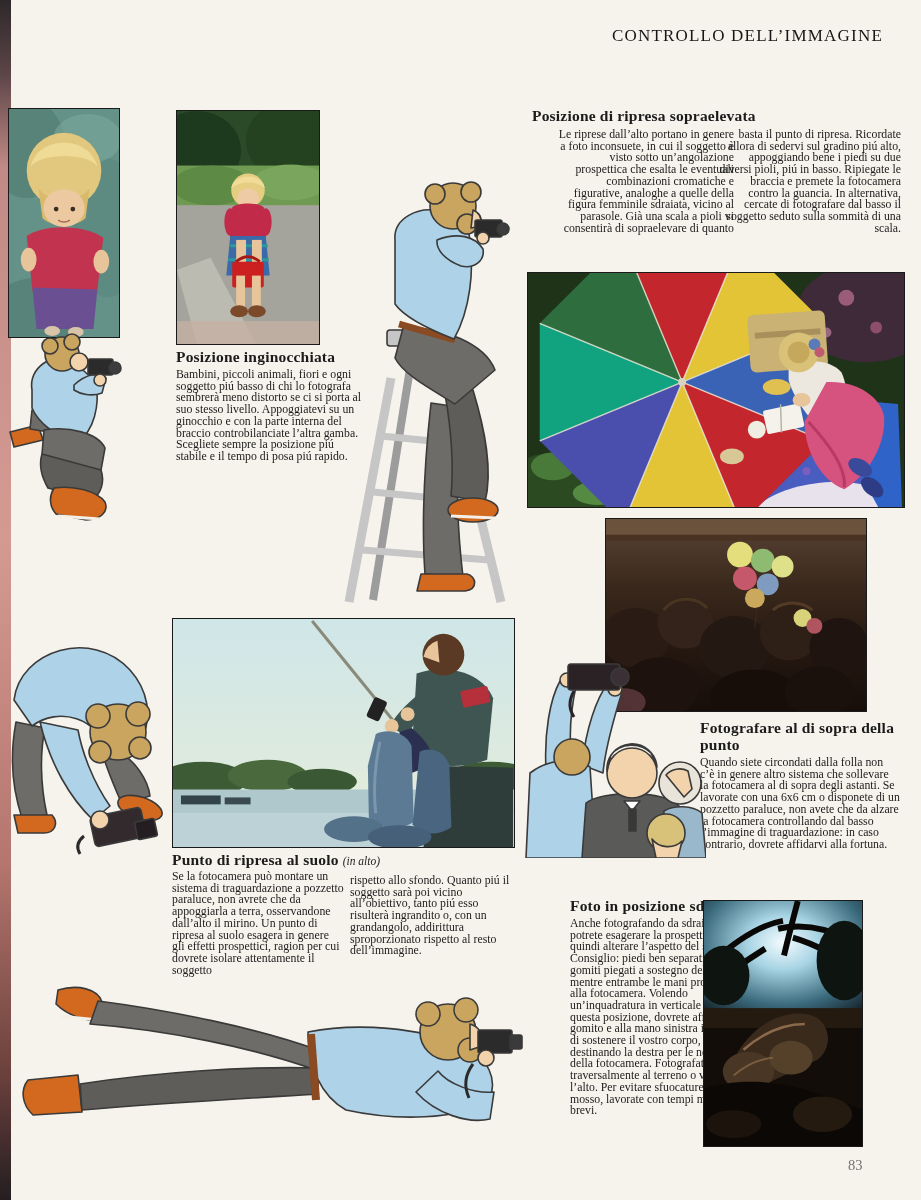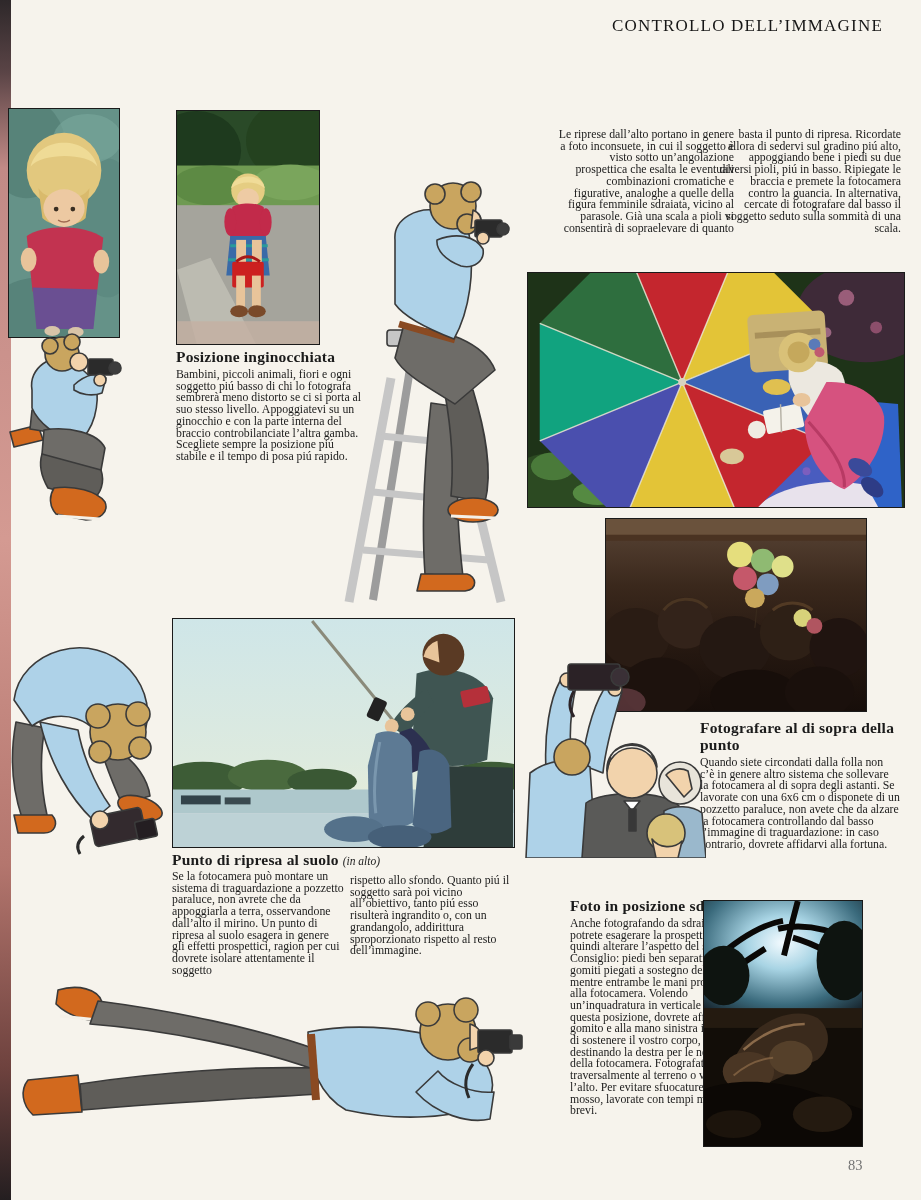--- a/index.html
+++ b/index.html
@@ -2,21 +2,21 @@
 <html><head>
 <meta charset="utf-8">
 <style>
   html,body{margin:0;padding:0;background:#888;}
   .page{position:relative;width:921px;height:1200px;background:#f6f3ec;
         font-family:"Liberation Serif","DejaVu Serif",serif;color:#1b1b1b;
         overflow:hidden;margin:0 auto;}
   .abs{position:absolute;}
   .edge-strip{left:0;top:0;width:11px;height:1200px;
     background:linear-gradient(180deg,#2e282a 0%,#5a4446 6%,#c28a86 14%,#d49a92 45%,#b4766e 72%,#6e423e 89%,#241e20 100%);}
-  .header{top:16px;right:38px;font-size:17px;letter-spacing:1.2px;color:#161616;}
+  .header{top:26px;right:38px;font-size:17px;letter-spacing:1.2px;color:#161616;}
   .pageno{left:848px;top:1157px;font-size:14.5px;color:#737373;}
   h2.sect-title{font-size:15.5px;font-weight:bold;margin:0 0 4px 0;line-height:17px;letter-spacing:.2px;}
   h2.sect-title .note{font-weight:normal;font-style:italic;font-size:11.5px;letter-spacing:0;}
   p.body{font-size:11.8px;line-height:11.7px;margin:0;}
   figure{margin:0;padding:0;}
   .ph{border:1px solid #1a1a1a;box-sizing:border-box;background:#ddd;}
   .ph svg,.illo svg{display:block;width:100%;height:100%;}
   .z2{z-index:2;}
   .z3{z-index:3;}
 </style>
@@ -135,20 +135,23 @@
         <circle cx="138" cy="14" r="10" fill="#c9a55f"></circle>
         <circle cx="134" cy="46" r="10" fill="#c9a55f"></circle>
         <path d="M140,32 q10,4 8,16 l-10,2 Z" fill="#f2d3ac"></path>
         <rect x="142" y="42" width="27" height="17" rx="2" fill="#2b2b2b"></rect>
         <circle cx="170" cy="51" r="6" fill="#3d3d3d"></circle>
         <circle cx="150" cy="60" r="6" fill="#f2d3ac"></circle>
       </g>
     </svg>
   </figure>
 
+  <div class="abs" style="left:532px;top:107px;width:368px;">
+    <h2 class="sect-title">Posizione di ripresa sopraelevata</h2>
+  </div>
   <p class="abs body" style="left:556px;top:129px;width:178px;text-align:right;">Le riprese dall’alto portano in genere a foto inconsuete, in cui il soggetto è visto sotto un’angolazione prospettica che esalta le eventuali combinazioni cromatiche e figurative, analoghe a quelle della figura femminile sdraiata, vicino al parasole. Già una scala a pioli vi consentirà di sopraelevare di quanto</p>
   <p class="abs body" style="left:719px;top:129px;width:182px;text-align:right;">basta il punto di ripresa. Ricordate allora di sedervi sul gradino piú alto, appoggiando bene i piedi su due diversi pioli, piú in basso. Ripiegate le braccia e premete la fotocamera contro la guancia. In alternativa, cercate di fotografare dal basso il soggetto seduto sulla sommità di una scala.</p>
 
   <figure class="abs ph" style="left:527px;top:272px;width:378px;height:236px;">
     <svg viewBox="0 0 378 236" preserveAspectRatio="none">
       <rect width="378" height="236" fill="#1e3318"></rect>
       <ellipse cx="340" cy="40" rx="70" ry="50" fill="#3e2a38"></ellipse>
       <circle cx="320" cy="25" r="8" fill="#b06a8a" opacity=".8"></circle>
       <circle cx="350" cy="55" r="6" fill="#a05878" opacity=".8"></circle>
       <circle cx="300" cy="60" r="5" fill="#c080a0" opacity=".7"></circle>

